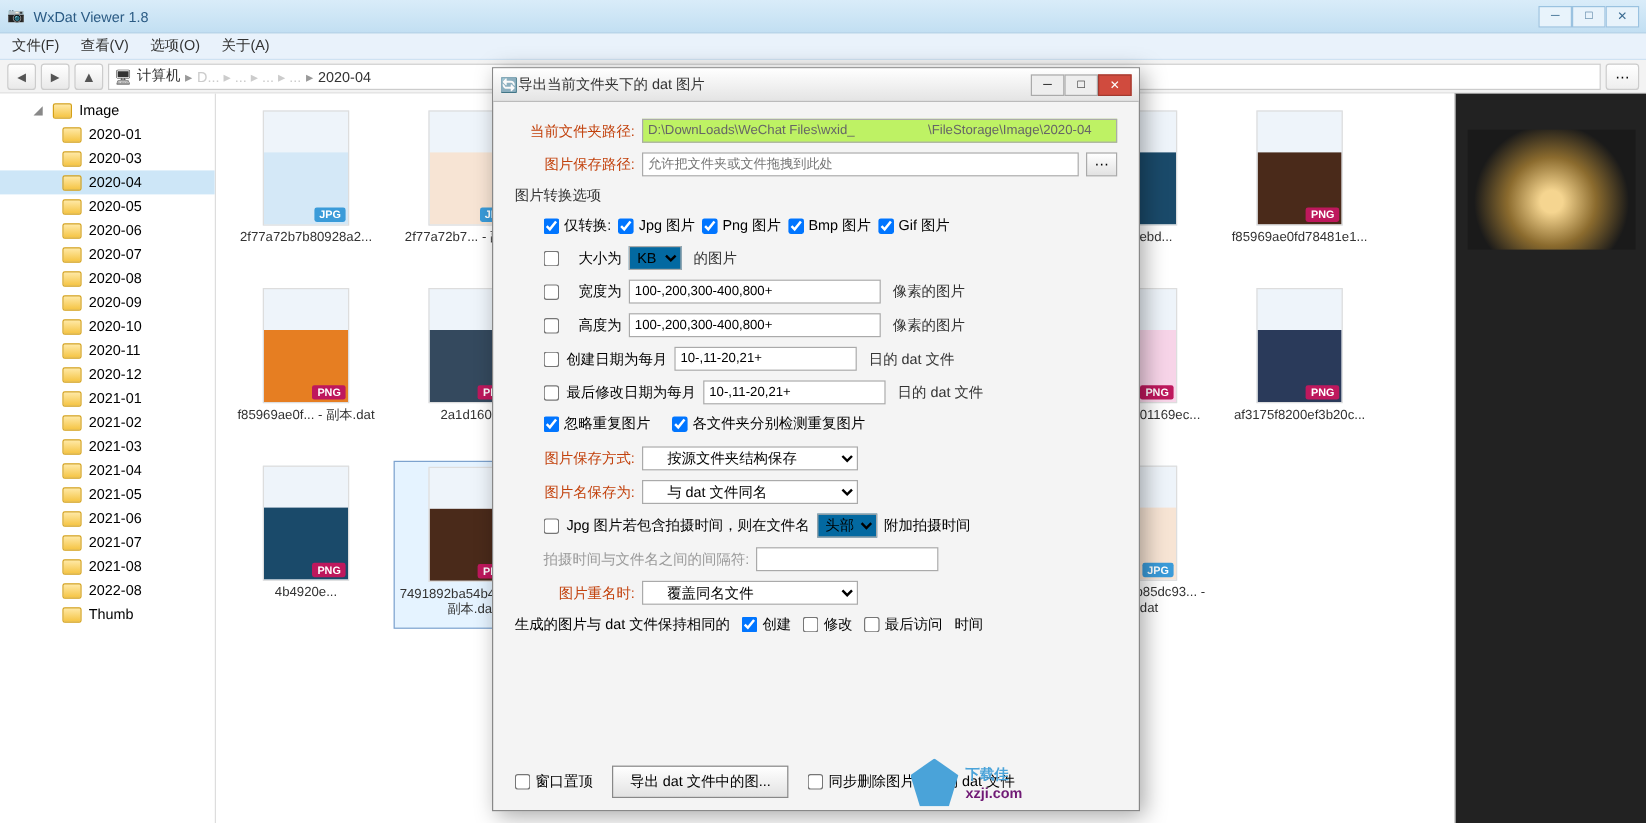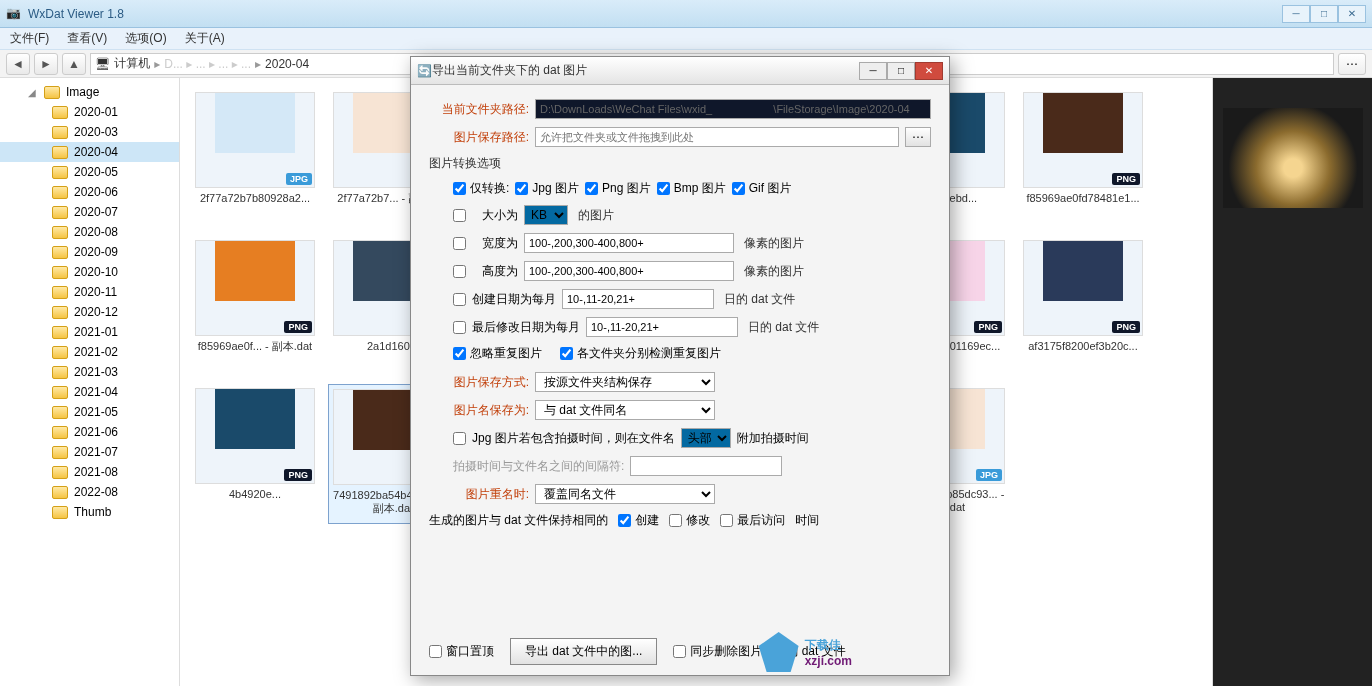--- a/index.html
+++ b/index.html
@@ -20,44 +20,44 @@
 .main{display:flex;height:calc(100% - 78px)}
 .sidebar{width:180px;border-right:1px solid #ddd;background:#fff;padding:4px 0;overflow-y:auto}
 .tree-item{display:flex;align-items:center;height:20px;padding-left:28px;gap:6px;cursor:default}
 .tree-item.lvl2{padding-left:52px}
 .tree-item.sel{background:#cde6f7}
 .tree-item .exp{width:10px;color:#888;font-size:10px}
 .folder-ico{width:16px;height:13px;background:linear-gradient(#ffe9a6,#f5c443);border-radius:2px;border:1px solid #d4a017}
 .content{flex:1;background:#fff;padding:10px;display:flex;flex-wrap:wrap;align-content:flex-start;gap:8px;overflow:hidden;position:relative}
 .thumb{width:130px;height:140px;display:flex;flex-direction:column;align-items:center;padding:4px}
 .thumb.sel{border:1px solid #7da2ce;background:#e5f3ff}
-.thumb-img{width:120px;height:96px;background:#eef4fa;border:1px solid #ddd;position:relative;display:flex;align-items:flex-start;justify-content:center;overflow:hidden}
+.thumb-img{width:72px;height:96px;background:#eef4fa;border:1px solid #ddd;position:relative;display:flex;align-items:flex-end;justify-content:center;overflow:hidden}
 .thumb-name{width:100%;text-align:center;font-size:11px;color:#333;margin-top:4px;word-break:break-all;line-height:1.2;max-height:30px;overflow:hidden}
 .badge{position:absolute;bottom:2px;right:2px;padding:1px 4px;font-size:9px;color:#fff;border-radius:2px;font-weight:bold}
-.badge.png{background:#0f172a}
+.badge.png{background:#be185d}
 .badge.jpg{background:#3a9bd9}
 .preview{width:160px;border-left:1px solid #ddd;background:#222;display:flex;align-items:flex-start;justify-content:center;padding-top:30px}
 .preview-img{width:140px;height:100px;background:radial-gradient(circle at 50% 60%,#f5d590 10%,#8b6b2e 40%,#1a1a1a 70%)}
 
 .dialog{position:absolute;left:410px;top:56px;width:540px;height:620px;background:#f4f4f4;border:1px solid #888;box-shadow:4px 4px 18px rgba(0,0,0,.35);z-index:50;display:flex;flex-direction:column}
 .dlg-title{height:28px;background:linear-gradient(#fff,#e4e4e4);border-bottom:1px solid #bbb;display:flex;align-items:center;padding:0 6px}
 .dlg-title .t{flex:1;color:#333}
 .dlg-title .dlgbtns{display:flex}
 .dlgbtn{width:28px;height:18px;border:1px solid #aaa;display:flex;align-items:center;justify-content:center;font-size:10px;background:#eee}
 .dlgbtn.close{background:#d04b3e;color:#fff;border-color:#a13a30}
 .dlg-body{flex:1;padding:14px 18px;overflow-y:auto}
 .row{display:flex;align-items:center;margin-bottom:8px;gap:6px}
 .lbl{width:100px;text-align:right;color:#c2410c}
 .inp{flex:1;height:20px;border:1px solid #aaa;background:#fff;padding:0 4px;font-size:11px}
-.inp.ro{background:#0f172a;color:#666}
+.inp.ro{background:#bef264;color:#666}
 .btn-sm{width:26px;height:20px;border:1px solid #aaa;background:linear-gradient(#fff,#e2e2e2);display:flex;align-items:center;justify-content:center}
 .radio,.chk{width:13px;height:13px}
 .section-title{font-weight:normal;color:#333;margin:6px 0 8px}
 .indent{padding-left:24px}
-.sel-box{height:20px;border:1px solid #aaa;background:#fff;padding:0 4px;min-width:180px}
+.sel-box{height:20px;border:1px solid #aaa;background:#fff;padding:0 16px;min-width:180px}
 .unit{width:44px;height:20px;border:1px solid #aaa;background:#0369a1;padding:0 2px}
 .suffix{color:#333;margin-left:4px}
 .disabled{color:#999}
 .dlg-foot{padding:10px 18px;display:flex;align-items:center;gap:16px}
 .chk-row{display:flex;align-items:center;gap:4px}
 .exportbtn{padding:4px 14px;border:1px solid #888;background:linear-gradient(#fff,#e2e2e2);display:flex;align-items:center;gap:6px}
 .watermark{position:absolute;right:520px;bottom:14px;z-index:100;font-size:22px;color:#4aa3d9;font-weight:bold;display:flex;align-items:center;gap:6px}
 .watermark .sub{font-size:12px;color:#701a75;display:block}
 .wm-icon{width:40px;height:40px;background:#4aa3d9;clip-path:polygon(50% 0,100% 35%,80% 100%,20% 100%,0 35%);position:relative}
 .colorblock{width:80px;height:60px}

